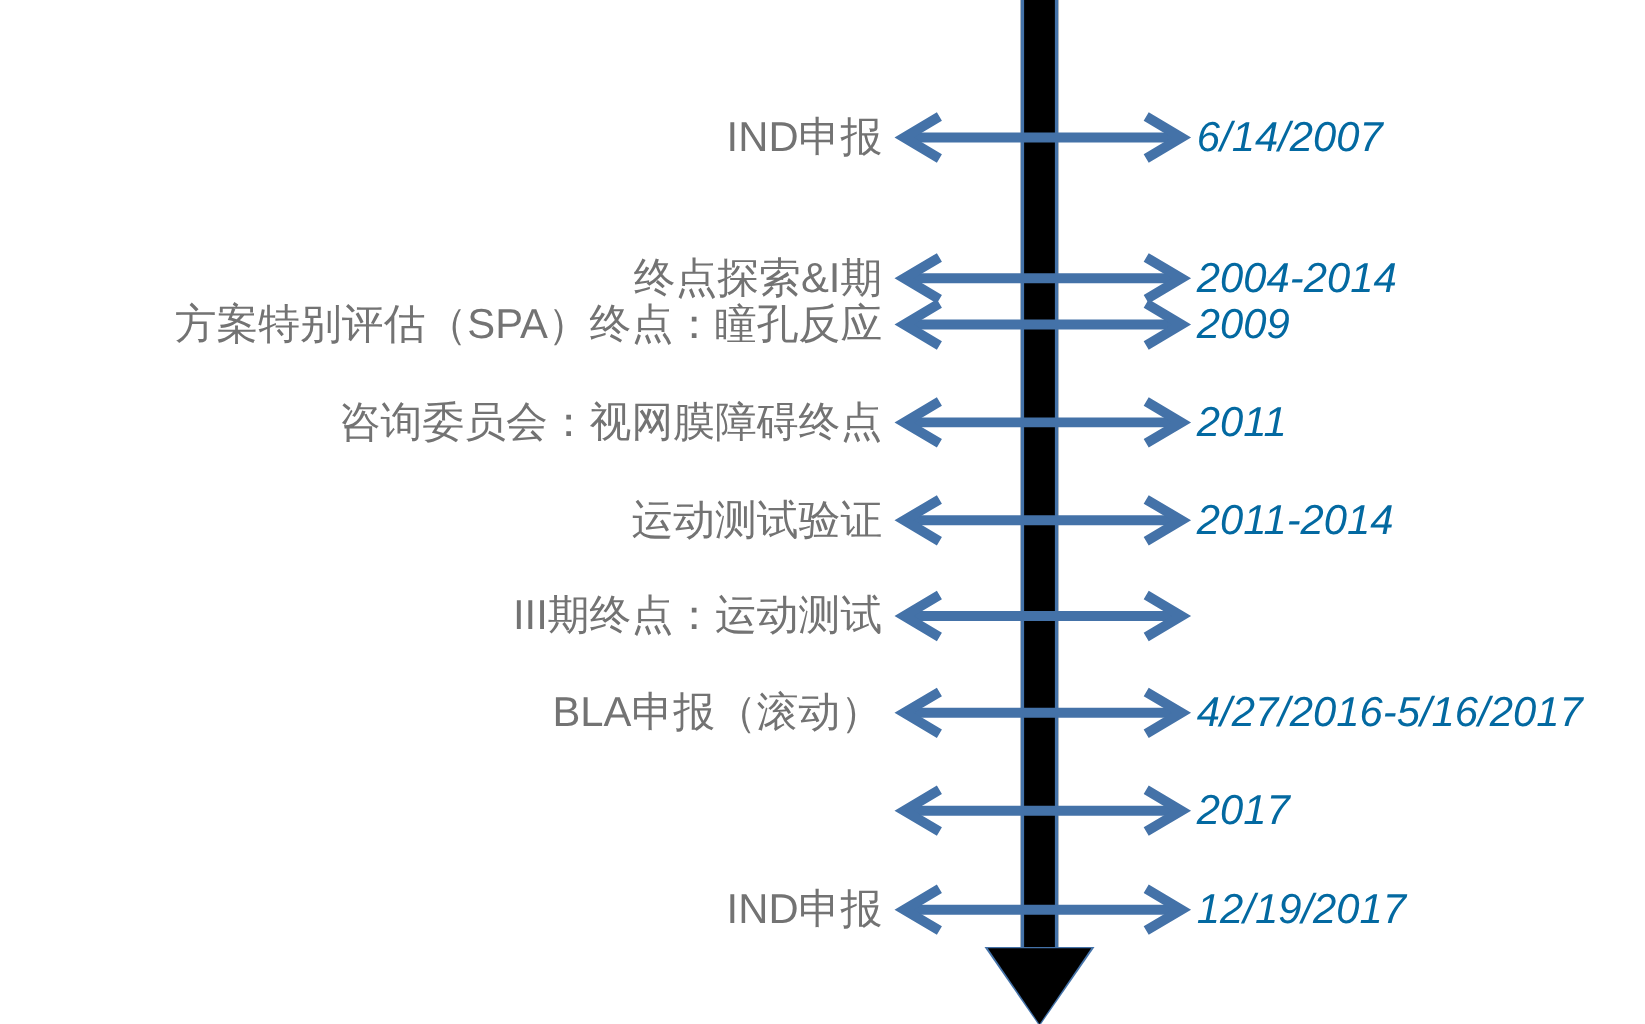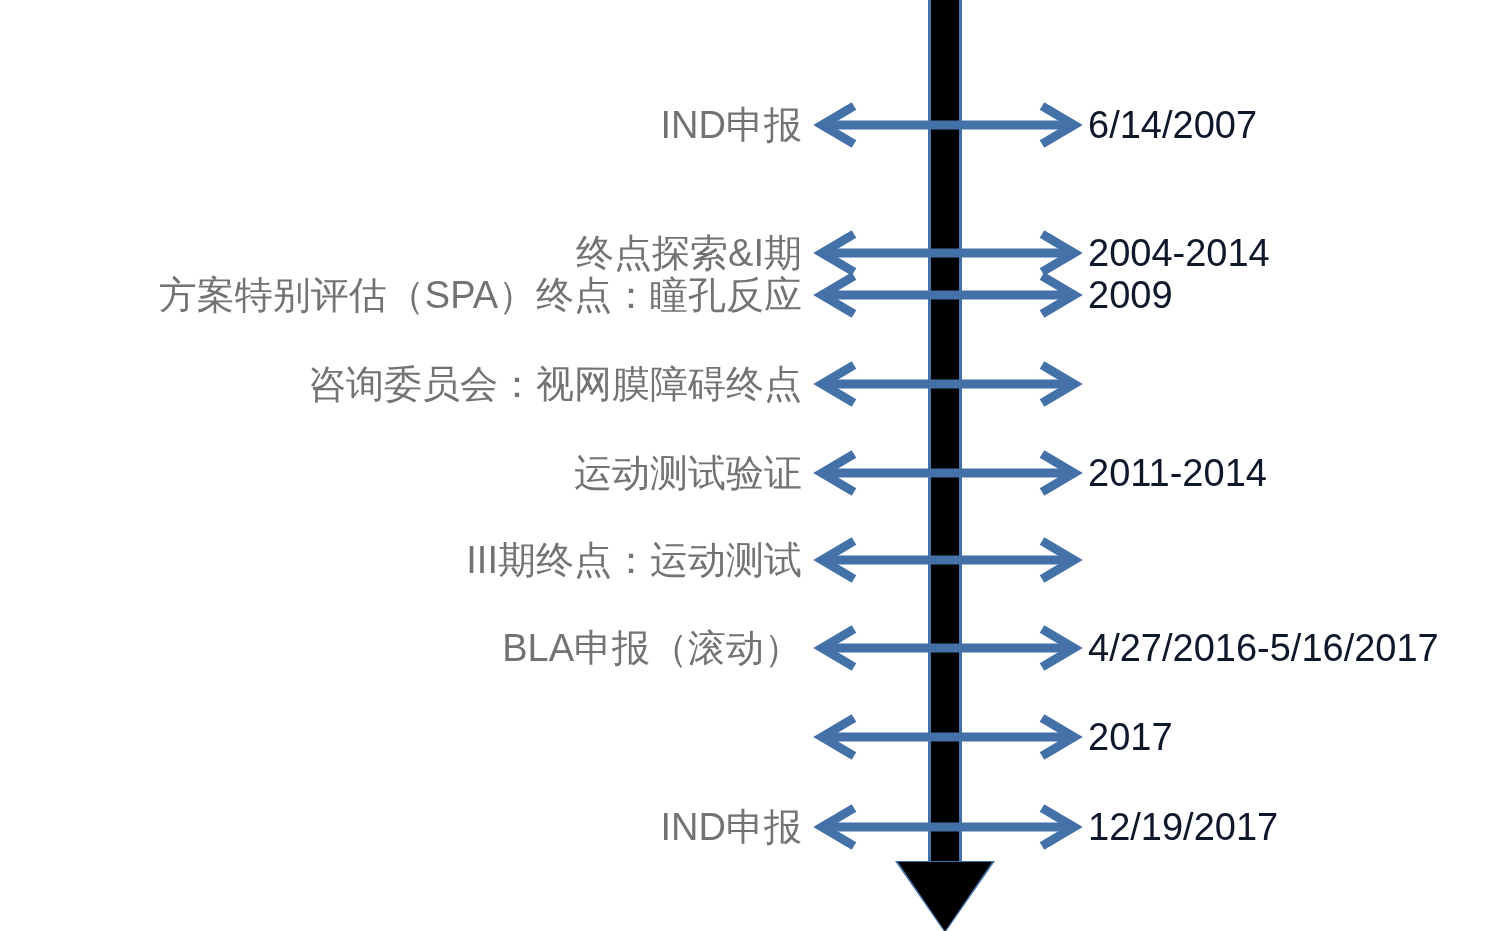--- a/index.html
+++ b/index.html
@@ -71,22 +71,23 @@
     color: #737373;
     white-space: nowrap;
   }
   .tl-date {
     position: absolute;
     left: 1088px;
     width: 400px;
     text-align: left;
     font-size: 38px;
     line-height: 46px;
-    color: #0f172a;
+    color: #0369a1;
     white-space: nowrap;
+    font-style: italic;
   }
 
   
   .tl-arrow {
     position: absolute;
     left: 812px;
     top: 0;
     width: 272px;
     height: 56px;
     z-index: 3;
@@ -142,20 +143,21 @@
       </div>
       <div class="tl-row" style="top: 356px;">
         <div class="tl-label">咨询委员会：视网膜障碍终点</div>
         <div class="tl-arrow">
           <svg width="272" height="56" viewBox="0 0 272 56" xmlns="http://www.w3.org/2000/svg">
             <line x1="14" y1="28" x2="258" y2="28" stroke="#4472A8" stroke-width="9"></line>
             <polyline points="42,9 10,28 42,47" fill="none" stroke="#4472A8" stroke-width="9" stroke-linecap="butt" stroke-linejoin="miter"></polyline>
             <polyline points="230,9 262,28 230,47" fill="none" stroke="#4472A8" stroke-width="9" stroke-linecap="butt" stroke-linejoin="miter"></polyline>
           </svg>
         </div>
+        <div class="tl-date">2011</div>
       </div>
       <div class="tl-row" style="top: 445px;">
         <div class="tl-label">运动测试验证</div>
         <div class="tl-arrow">
           <svg width="272" height="56" viewBox="0 0 272 56" xmlns="http://www.w3.org/2000/svg">
             <line x1="14" y1="28" x2="258" y2="28" stroke="#4472A8" stroke-width="9"></line>
             <polyline points="42,9 10,28 42,47" fill="none" stroke="#4472A8" stroke-width="9" stroke-linecap="butt" stroke-linejoin="miter"></polyline>
             <polyline points="230,9 262,28 230,47" fill="none" stroke="#4472A8" stroke-width="9" stroke-linecap="butt" stroke-linejoin="miter"></polyline>
           </svg>
         </div>

